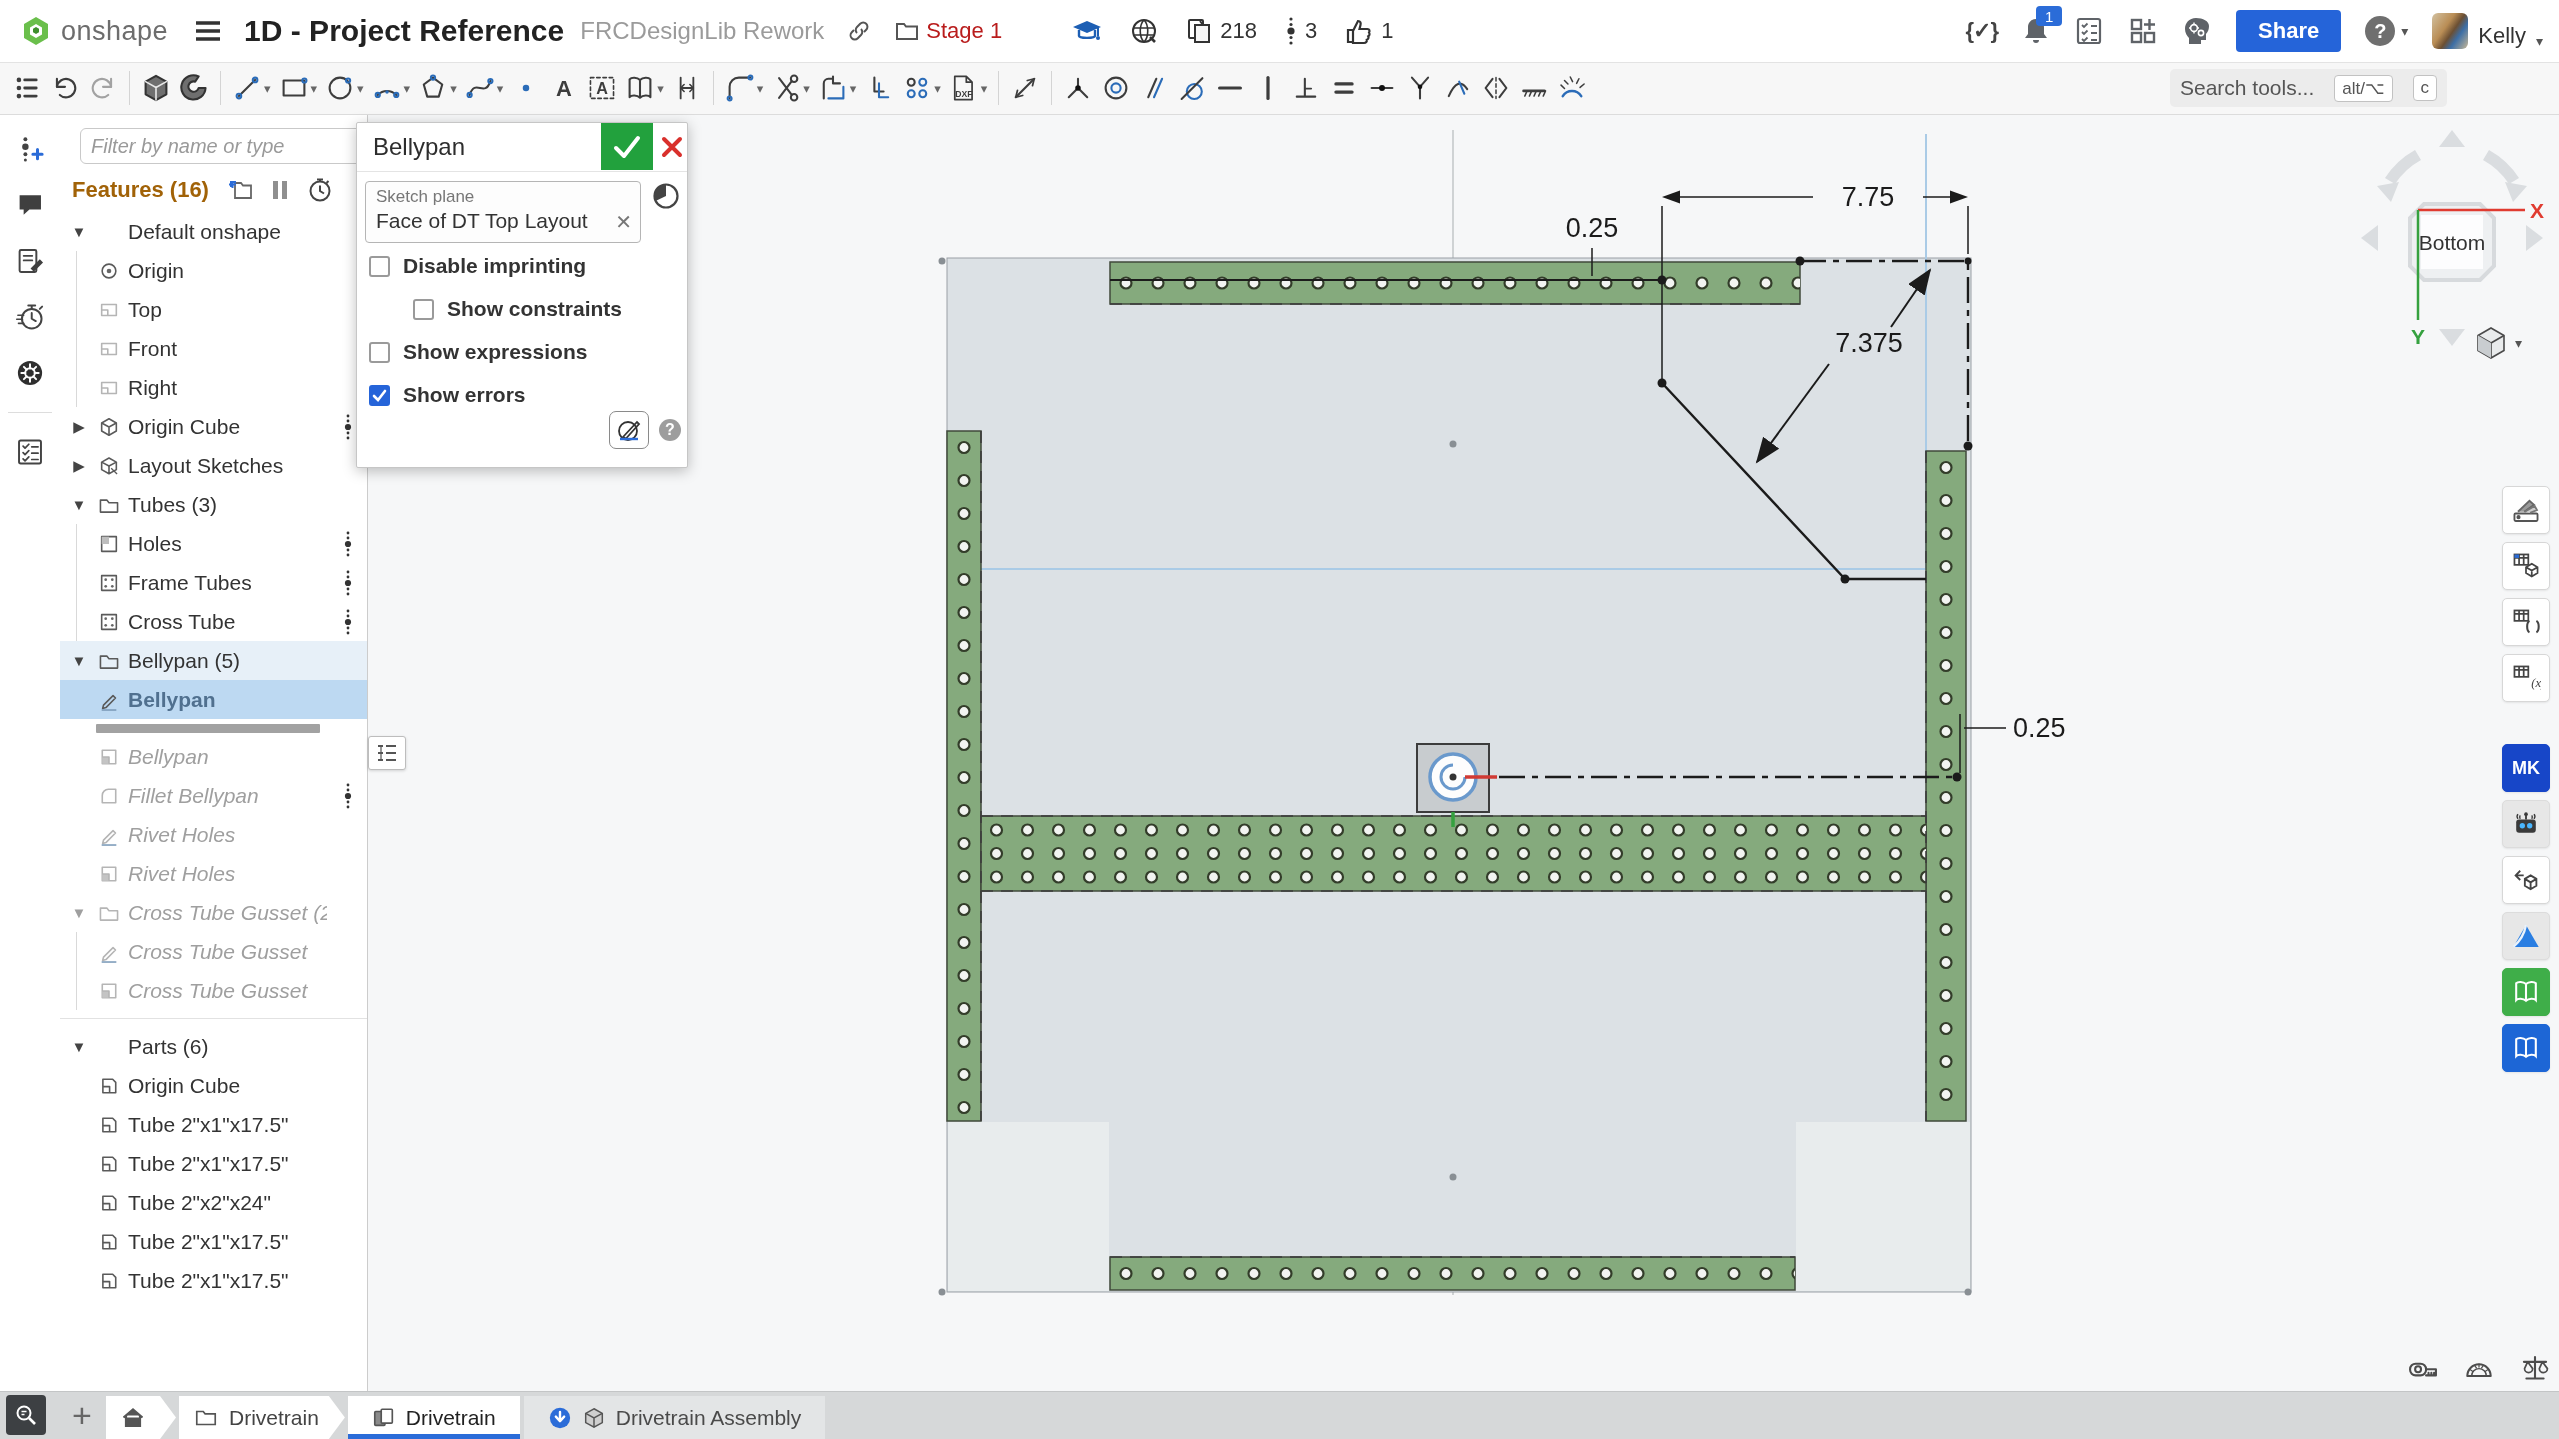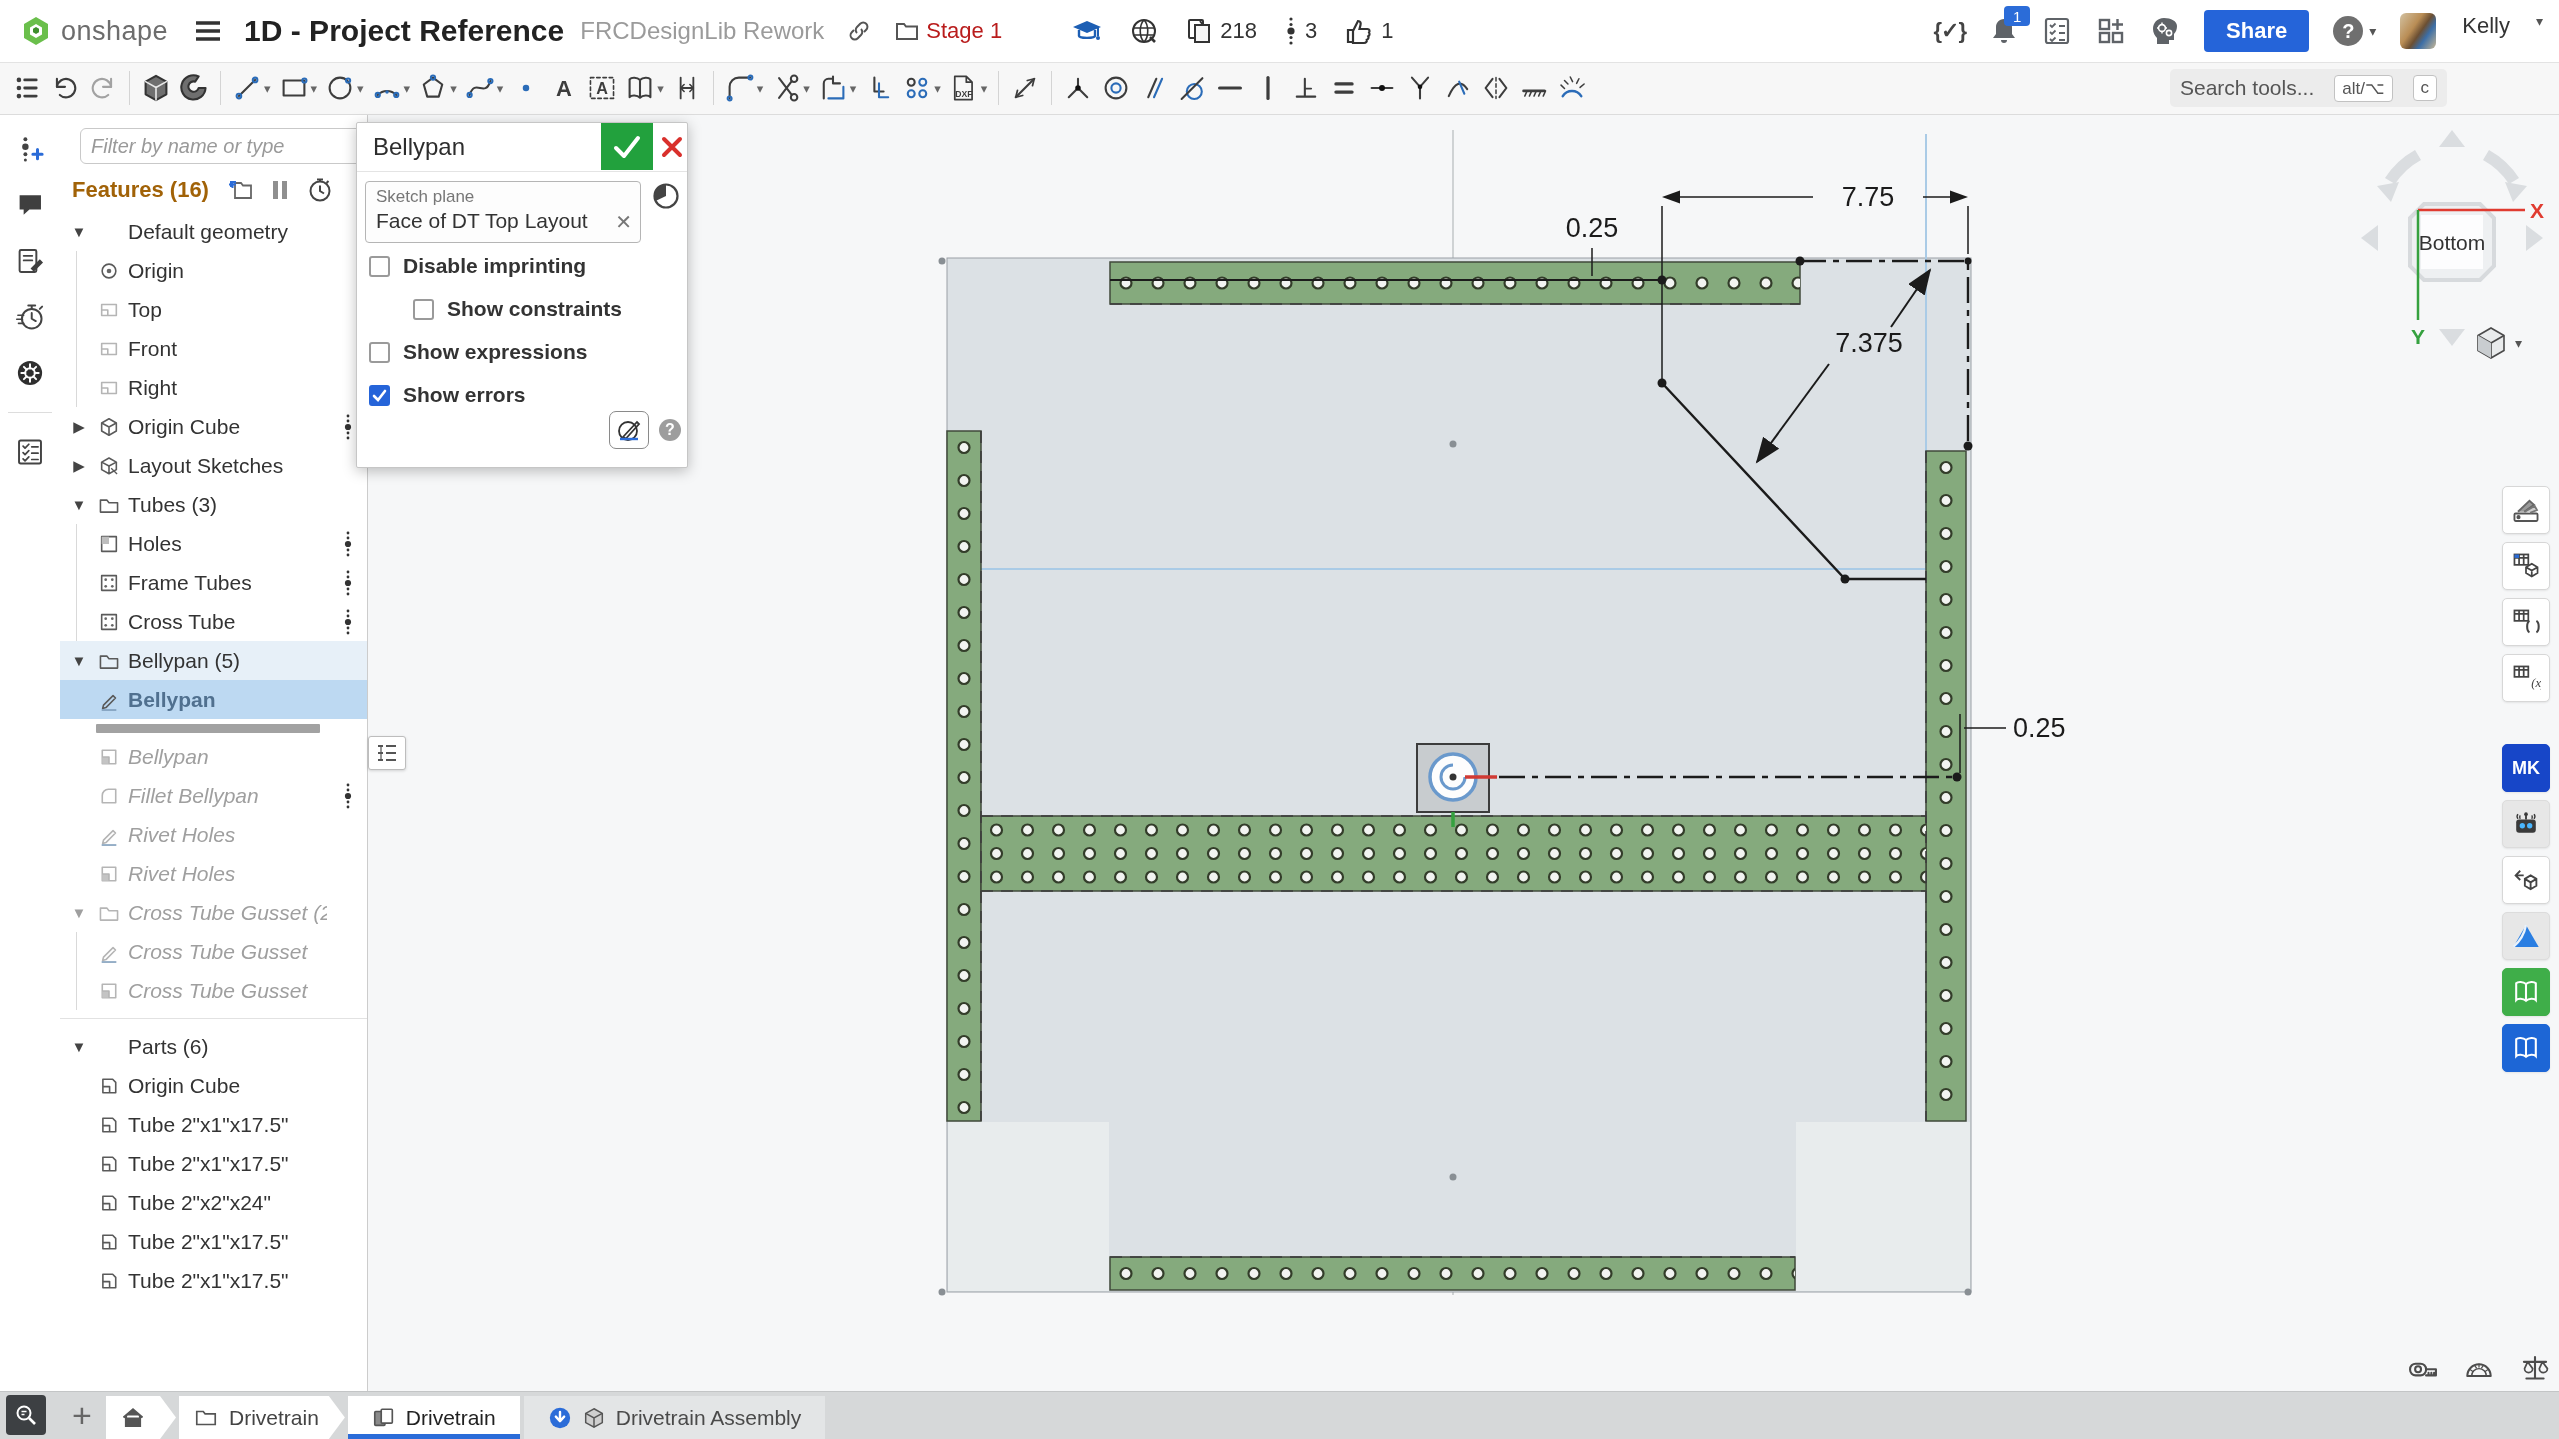--- a/index.html
+++ b/index.html
@@ -235,21 +235,21 @@
             <circle cx="12" cy="12" r="3.4" fill="none" stroke="#fff" stroke-width="1.6"></circle>
             <circle cx="19" cy="17" r="2.6" fill="none" stroke="#fff" stroke-width="1.6"></circle>
             <path d="M12 6.5 v2 M12 15.5 v2 M7 12 h2 M15 12 h2" stroke="#fff" stroke-width="1.4"></path>
           </svg>
       </span>
       <button class="share-btn">Share</button>
       <span style="display:flex;align-items:center;gap:6px;">
         <span class="help-c">?</span>
         <span class="caret">▾</span>
       </span>
-      <span style="display:flex;align-items:flex-start;gap:26px;">
+      <span style="display:flex;align-items:flex-end;gap:10px;">
         <span class="avatar"></span>
         <span class="user">Kelly</span>
         <span class="caret">▾</span>
       </span>
     </div>
   </div>
 
   <div class="toolbar">
     <div id="toolbar-tools">
         <div class="tool">
@@ -573,21 +573,21 @@
       <span class="hic">
         <svg width="26" height="26" viewBox="0 0 26 26" fill="none" stroke="#444" stroke-width="2">
             <circle cx="13" cy="14" r="9.5"></circle>
             <path d="M13 8.5 v5.5 l4 2.5 M10 2.5 h6 M13 2.5 v2.5 M19.5 6 l2 -2"></path>
           </svg>
       </span>
     </div>
     <div id="tree">
         <div class="trow    ">
           <span class="exp">▼</span>
-          <span class="tlabel">Default geometry</span>
+          <span class="tlabel">Default onshape</span>
         </div>
         <div class="trow guide   ">
           <span class="ticon">
             <svg width="22" height="22" viewBox="0 0 18 18" fill="none" stroke="#5a5a5a" stroke-width="1.3" stroke-linejoin="round">
               <circle cx="9" cy="9" r="5.6"></circle>
               <circle cx="9" cy="9" r="1.9" fill="#666" stroke="none"></circle>
             </svg>
           </span>
           <span class="tlabel">Origin</span>
         </div>

